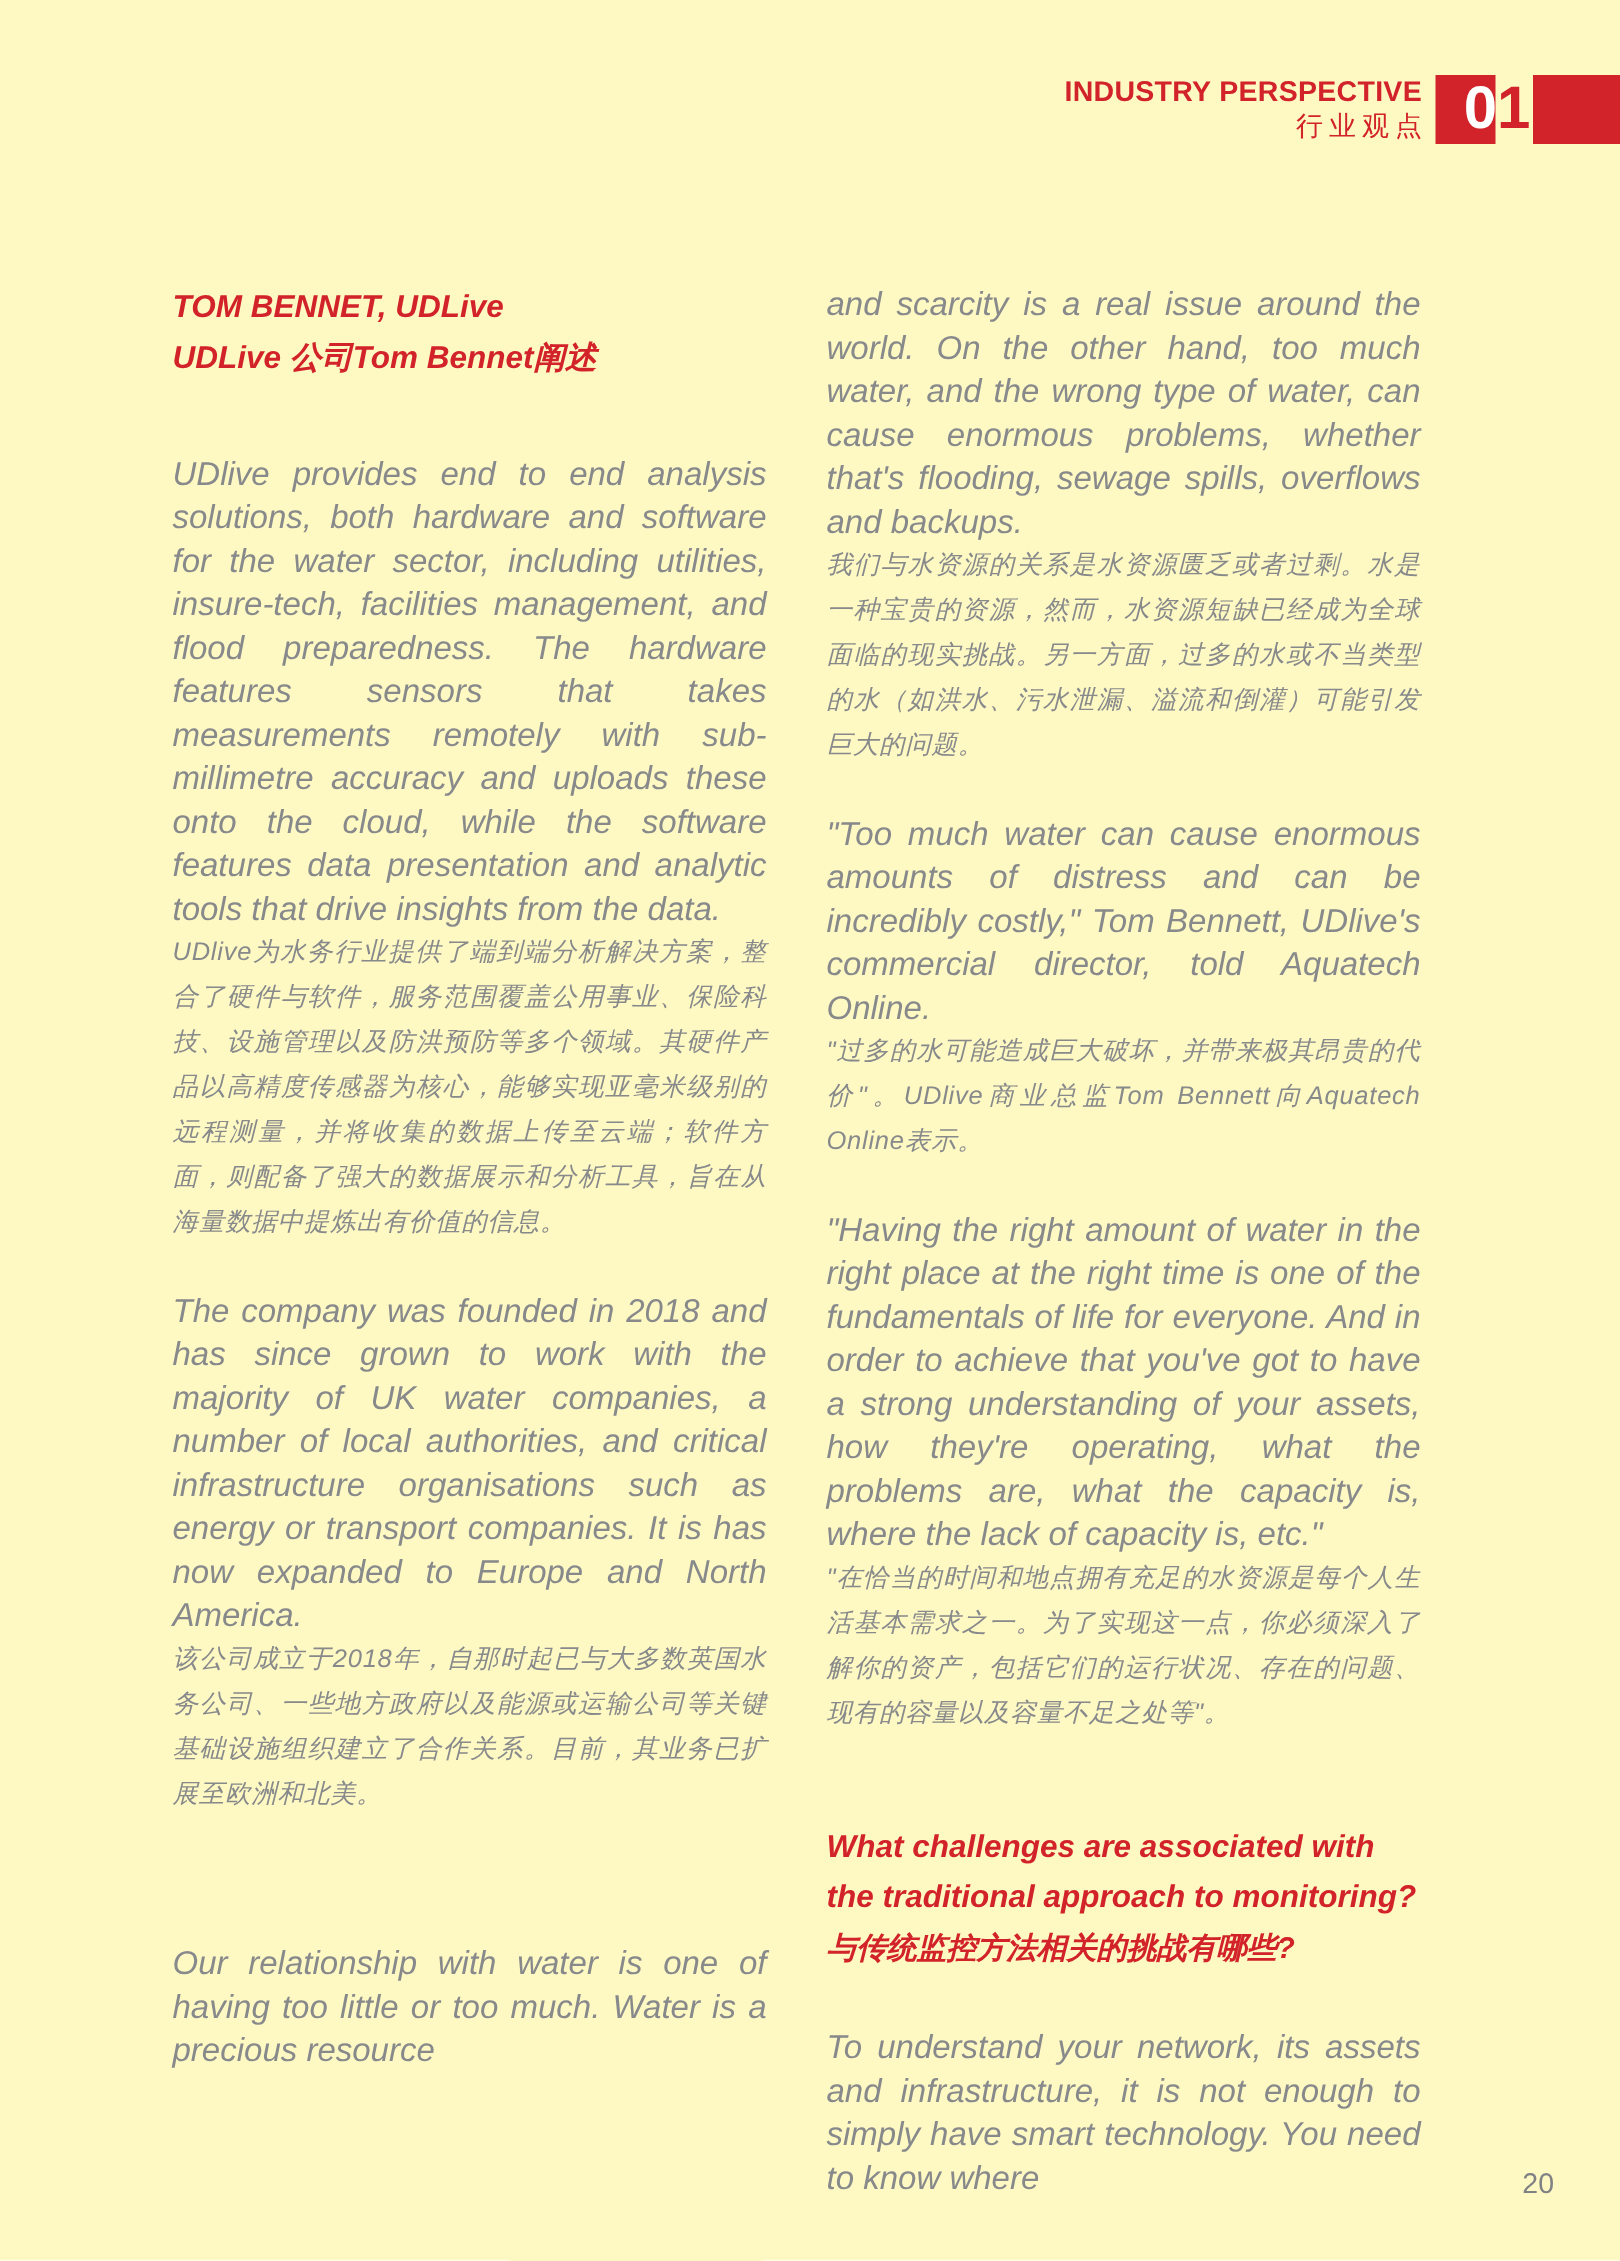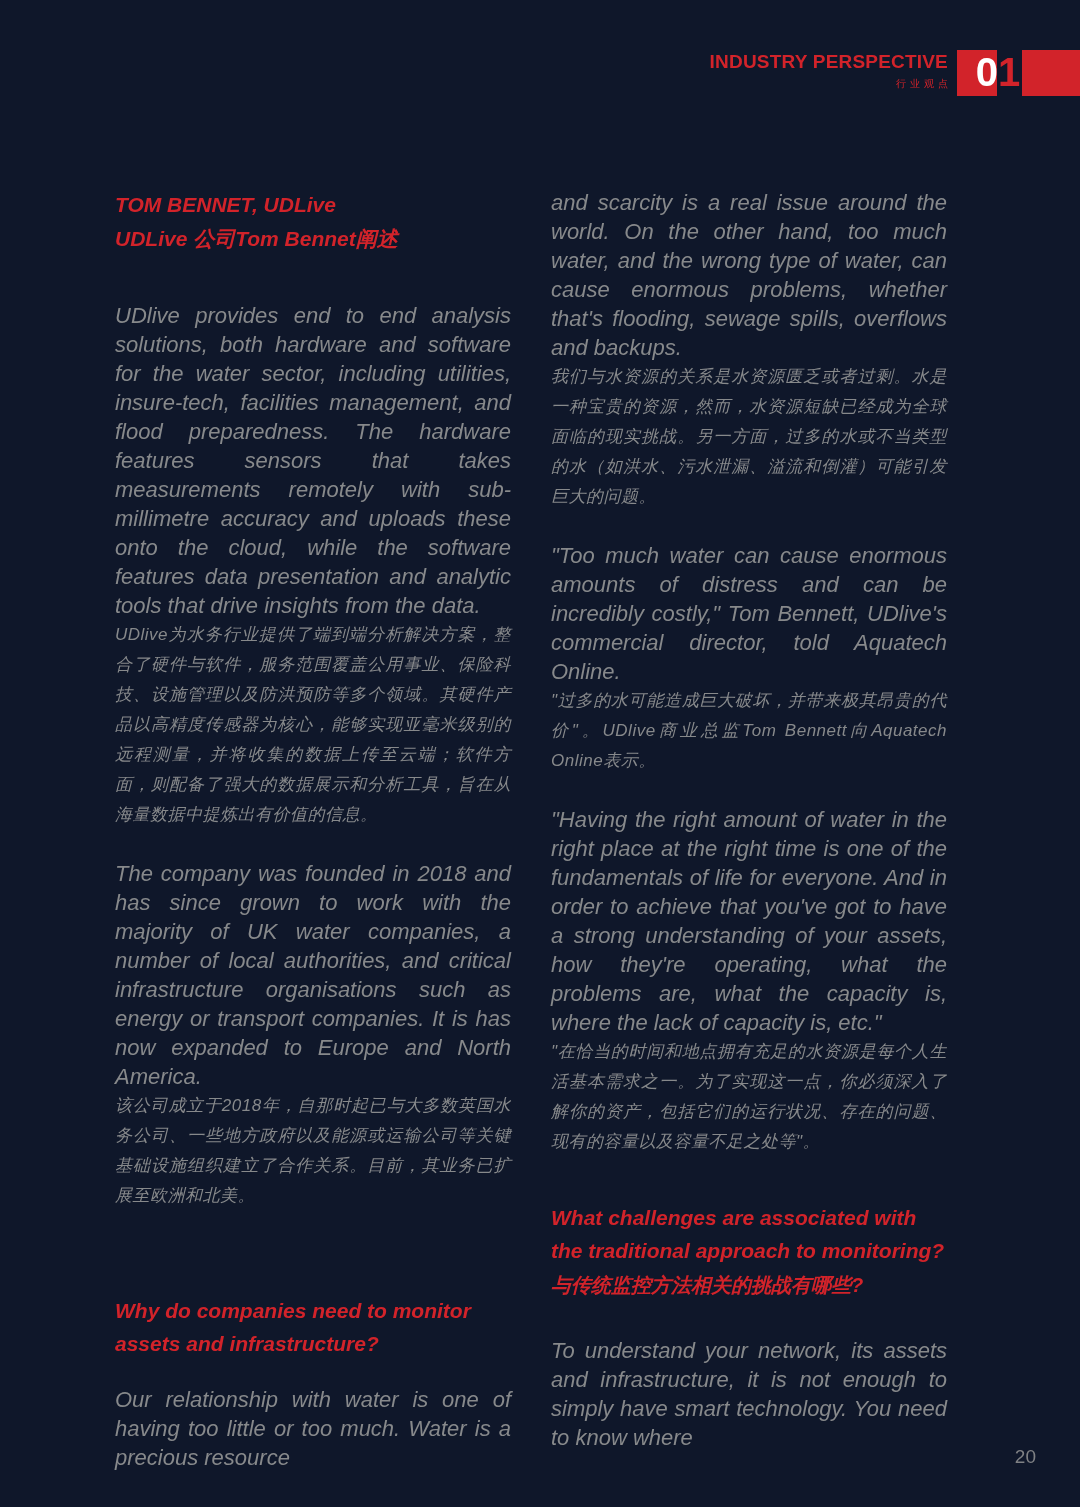--- a/index.html
+++ b/index.html
@@ -3,37 +3,37 @@
 <meta charset="utf-8">
 <style>
   :root{
     --red:#d2232a;
     --body-gray:#87898b;
   }
   html,body{margin:0;padding:0;background:#ffffff;}
   .page{
     position:relative;
     width:1080px;height:1507px;
-    background:#0f172a;
+    background:#fef9c3;
     overflow:hidden;
     font-family:"Liberation Sans","DejaVu Sans",sans-serif;
   }
 
   
   .page-header{
     position:absolute;top:50px;right:0;
     display:flex;align-items:flex-start;
   }
   .header-text{text-align:right;margin-right:9px;padding-top:1px;}
   .header-title{
     color:var(--red);font-weight:bold;font-size:19px;
     line-height:22px;letter-spacing:0.2px;white-space:nowrap;
   }
   .header-subtitle{
-    color:var(--red);font-size:10px;line-height:22px;
+    color:var(--red);font-size:18px;line-height:22px;
     letter-spacing:4px;margin-right:-4px;text-align:right;
   }
   .issue-badge{display:flex;align-items:center;height:46px;}
   .badge-box-left{
     width:40px;height:46px;background:var(--red);
     display:flex;align-items:center;justify-content:flex-end;
   }
   .badge-digit-zero{
     color:#ffffff;font-size:40px;font-weight:bold;line-height:1;
     letter-spacing:-1px;transform:translateY(-1px);
@@ -64,21 +64,21 @@
   .block p.cn{font-size:17px;line-height:30px;letter-spacing:0.5px;}
 
   .question{
     color:var(--red);font-weight:bold;
     font-size:21px;line-height:33px;
     text-align:left;
   }
   .question span{display:block;}
   .question .q-cn{font-size:20px;line-height:36px;}
   .col-left .question{margin:83px 0 25px 0;}
-  .col-right .question{margin:44px 0 33px 0;}
+  .col-right .question{margin:58px 0 33px 0;}
 
   .last-block{margin-bottom:0;}
 
   
   .page-number{
     position:absolute;right:44px;bottom:40px;
     color:#7f8184;font-size:19px;line-height:20px;
   }
 </style>
 </head>
@@ -112,21 +112,20 @@
         <p class="en">UDlive provides end to end analysis solutions, both hardware and software for the water sector, including utilities, insure-tech, facilities management, and flood preparedness. The hardware features sensors that takes measurements remotely with sub-millimetre accuracy and uploads these onto the cloud, while the software features data presentation and analytic tools that drive insights from the data.</p>
         <p class="cn">UDlive为水务行业提供了端到端分析解决方案，整合了硬件与软件，服务范围覆盖公用事业、保险科技、设施管理以及防洪预防等多个领域。其硬件产品以高精度传感器为核心，能够实现亚毫米级别的远程测量，并将收集的数据上传至云端；软件方面，则配备了强大的数据展示和分析工具，旨在从海量数据中提炼出有价值的信息。</p>
       </div>
 
       <div class="block">
         <p class="en">The company was founded in 2018 and has since grown to work with the majority of UK water companies, a number of local authorities, and critical infrastructure organisations such as energy or transport companies. It is has now expanded to Europe and North America.</p>
         <p class="cn">该公司成立于2018年，自那时起已与大多数英国水务公司、一些地方政府以及能源或运输公司等关键基础设施组织建立了合作关系。目前，其业务已扩展至欧洲和北美。</p>
       </div>
 
       <h3 class="question">
-        <span class="q-en">Why do companies need to monitor assets and infrastructure?</span>
       </h3>
 
       <div class="block last-block">
         <p class="en">Our relationship with water is one of having too little or too much. Water is a precious resource</p>
       </div>
     </section>
 
     <section class="col col-right">
 
       <div class="block">

